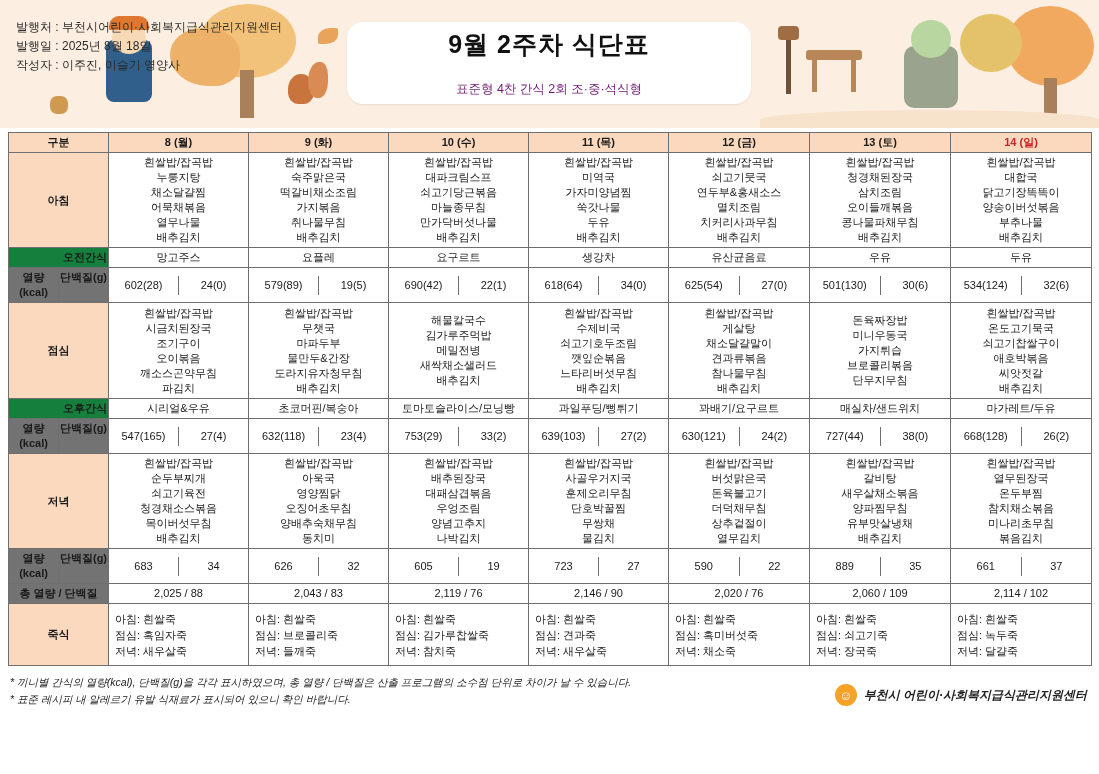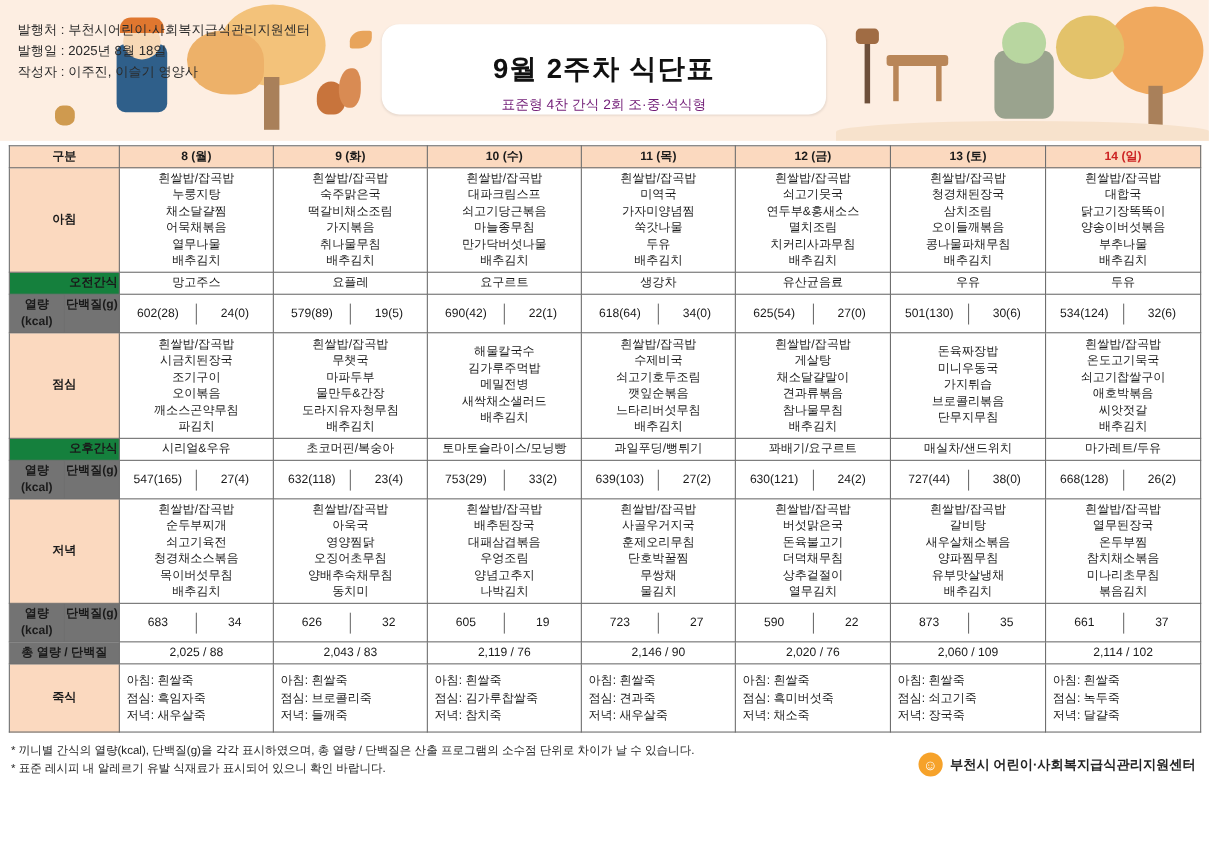--- a/index.html
+++ b/index.html
@@ -29,22 +29,23 @@
   }
   .title-card {
     position: absolute;
     left: 347px; top: 22px;
     width: 404px; height: 82px;
     background: #ffffff;
     border-radius: 16px;
     display: flex;
     flex-direction: column;
     align-items: center;
-    justify-content: flex-end;
+    justify-content: center;
     box-shadow: 0 1px 2px rgba(0,0,0,.08);
+    gap: 12px;
   }
   .title-card .t1 { font-size: 25px; font-weight: bold; letter-spacing: 1px; color:#111; }
   .title-card .t2 { font-size: 12.5px; margin-top: 8px; color:#701a75; }
 
   
   .deco { position:absolute; }
 
   
   .sheet { padding: 4px 8px 0 8px; }
   table.menu {
@@ -84,20 +85,21 @@
 
   
   .notes {
     margin-top: 6px;
     padding: 2px 10px;
     font-size: 10.5px;
     line-height: 17px;
     color:#222;
     position: relative;
     height: 62px;
+    font-style: italic;
   }
   .logo-wrap {
     position:absolute; right: 12px; top: 12px;
     display:flex; align-items:center; gap:7px;
   }
   .logo-mark {
     width: 22px; height: 22px; border-radius: 50%;
     background:#f6a22a;
     display:flex; align-items:center; justify-content:center;
     color:#fff; font-size: 13px; font-weight:bold;
@@ -362,21 +364,21 @@
             </div>
         </td>
         <td class="kcal-split">
           <div class="inner">
               <div>590</div>
               <div>22</div>
             </div>
         </td>
         <td class="kcal-split">
           <div class="inner">
-              <div>873</div>
+              <div>889</div>
               <div>35</div>
             </div>
         </td>
         <td class="kcal-split">
           <div class="inner">
               <div>661</div>
               <div>37</div>
             </div>
         </td>
       </tr>

